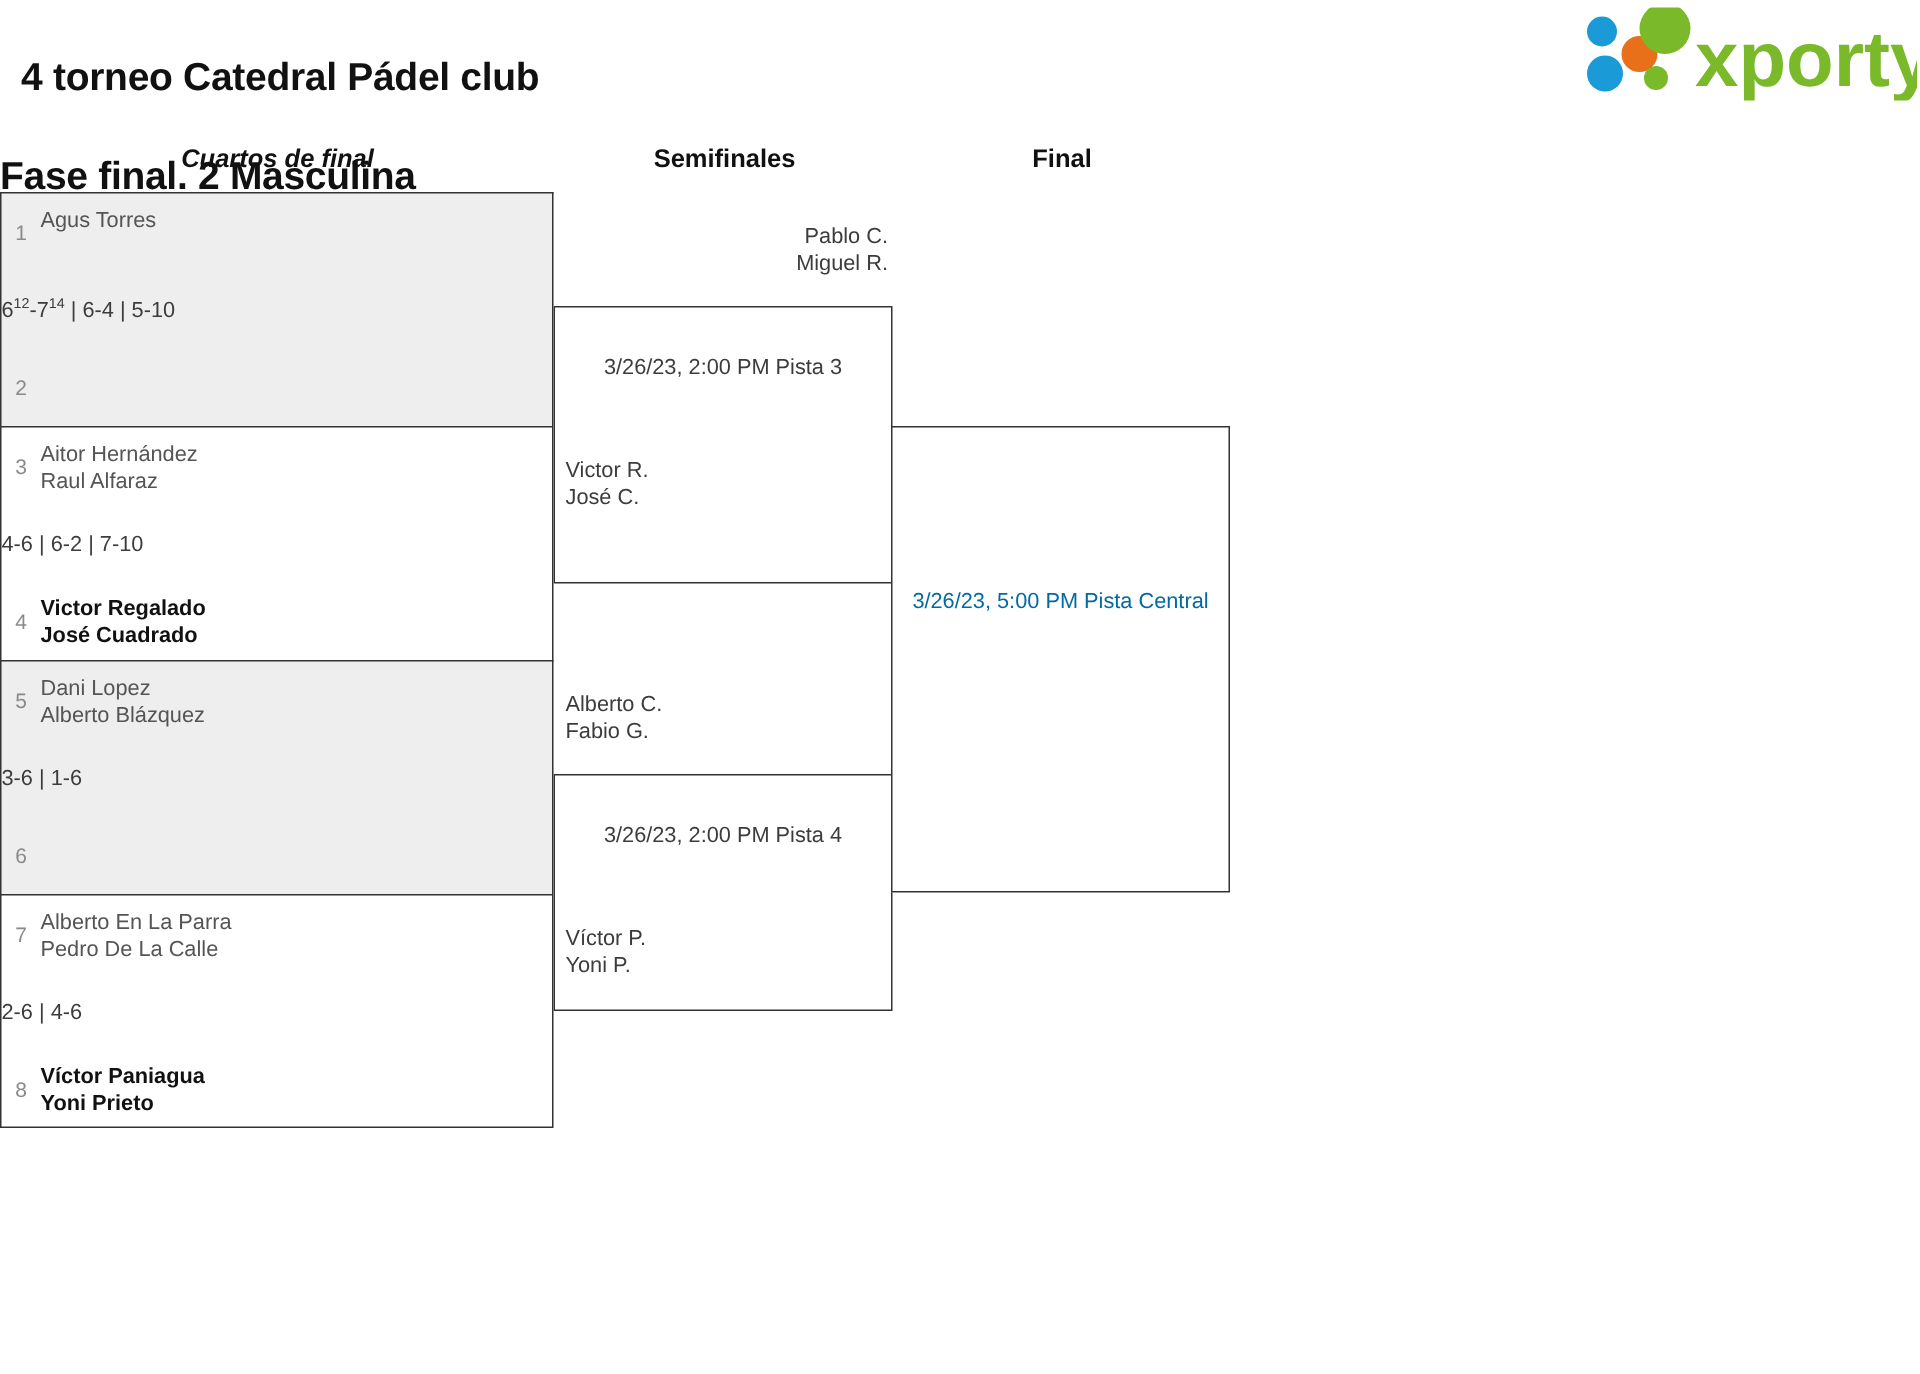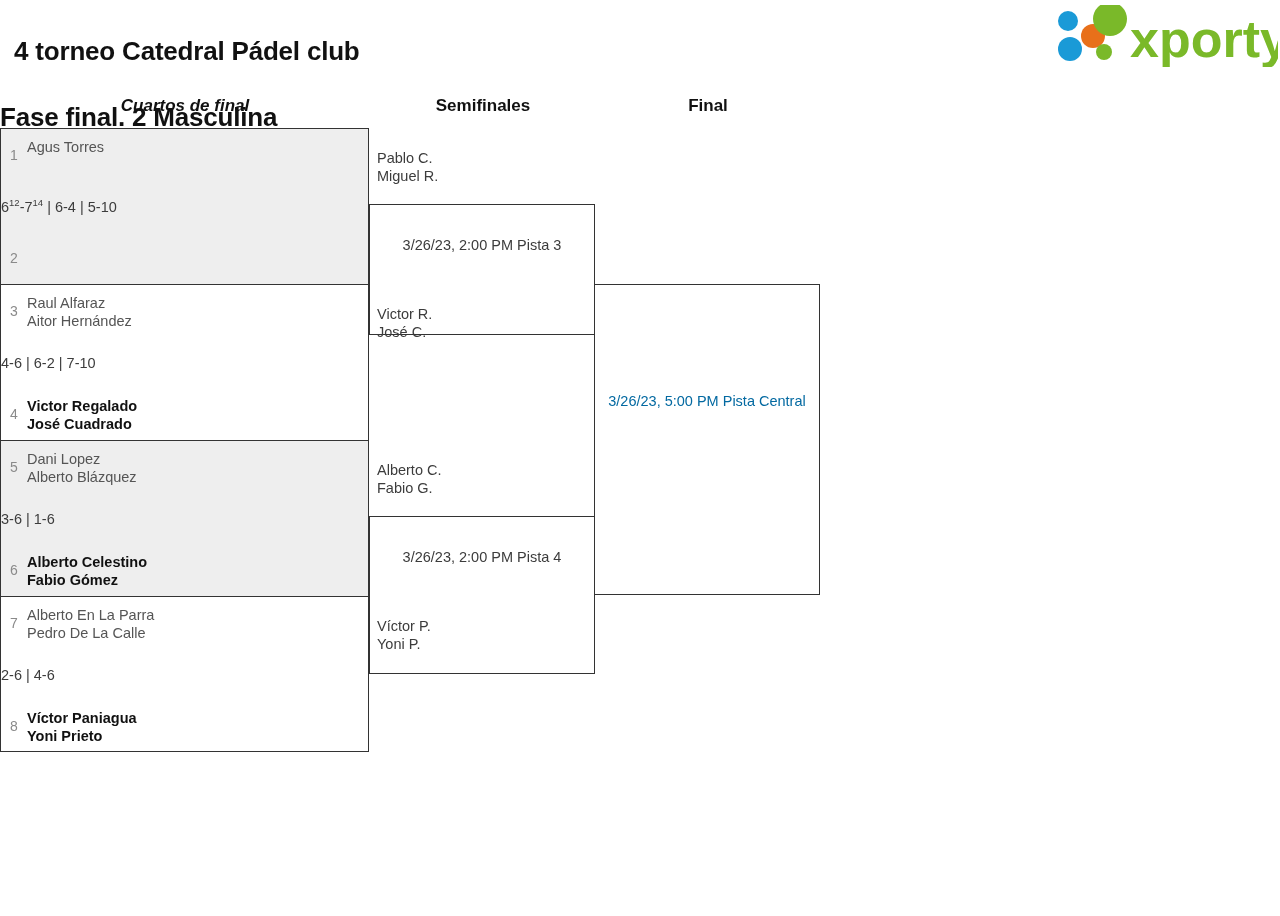--- a/index.html
+++ b/index.html
@@ -117,21 +117,21 @@
 
   
   .sf-box {
     position: absolute;
     left: 369px;
     width: 226px;
     border: 1px solid #333333;
     box-sizing: border-box;
     background: #ffffff;
   }
-  .sf-box.s0 { top: 76px;  height: 131px; }
+  .sf-box.s0 { top: 76px;  height: 185px; }
   .sf-box.s1 { top: 388px; height: 158px; }
 
   .sf-schedule {
     position: absolute;
     left: 0;
     right: 0;
     top: 32px;
     text-align: center;
     font-size: 14.5px;
     color: #3c3c3c;
@@ -141,21 +141,21 @@
   .sf-team {
     position: absolute;
     left: 377px;
     width: 215px;
     font-size: 14.5px;
     line-height: 18px;
     color: #3c3c3c;
     font-weight: 400;
   }
   .sf-team .p { display: block; white-space: nowrap; }
-  .sf-team.t0 { top: 21px;  }
+  .sf-team.t0 { top: 21px; text-align: right;  }
   .sf-team.t1 { top: 177px; }
   .sf-team.t2 { top: 333px; }
   .sf-team.t3 { top: 489px; }
 
   
   .final-box {
     position: absolute;
     left: 594px;
     top: 156px;
     width: 226px;
@@ -205,43 +205,39 @@
     <div class="team top">
       <span class="p">Agus Torres</span>
     </div>
     <div class="score">6<sup>12</sup>-7<sup>14</sup> | 6-4 | 5-10</div>
     <div class="seed bottom">2</div>
   </div>
 
   <div class="qf-match m1">
     <div class="seed top">3</div>
     <div class="team top">
+      <span class="p">Aitor Hernández</span>
       <span class="p">Raul Alfaraz</span>
-      <span class="p">Aitor Hernández</span>
     </div>
     <div class="score">4-6 | 6-2 | 7-10</div>
     <div class="seed bottom">4</div>
     <div class="team bottom">
       <span class="p">Victor Regalado</span>
       <span class="p">José Cuadrado</span>
     </div>
   </div>
 
   <div class="qf-match m2">
     <div class="seed top">5</div>
     <div class="team top">
       <span class="p">Dani Lopez</span>
       <span class="p">Alberto Blázquez</span>
     </div>
     <div class="score">3-6 | 1-6</div>
     <div class="seed bottom">6</div>
-    <div class="team bottom">
-      <span class="p">Alberto Celestino</span>
-      <span class="p">Fabio Gómez</span>
-    </div>
   </div>
 
   <div class="qf-match m3">
     <div class="seed top">7</div>
     <div class="team top">
       <span class="p">Alberto En La Parra</span>
       <span class="p">Pedro De La Calle</span>
     </div>
     <div class="score">2-6 | 4-6</div>
     <div class="seed bottom">8</div>

